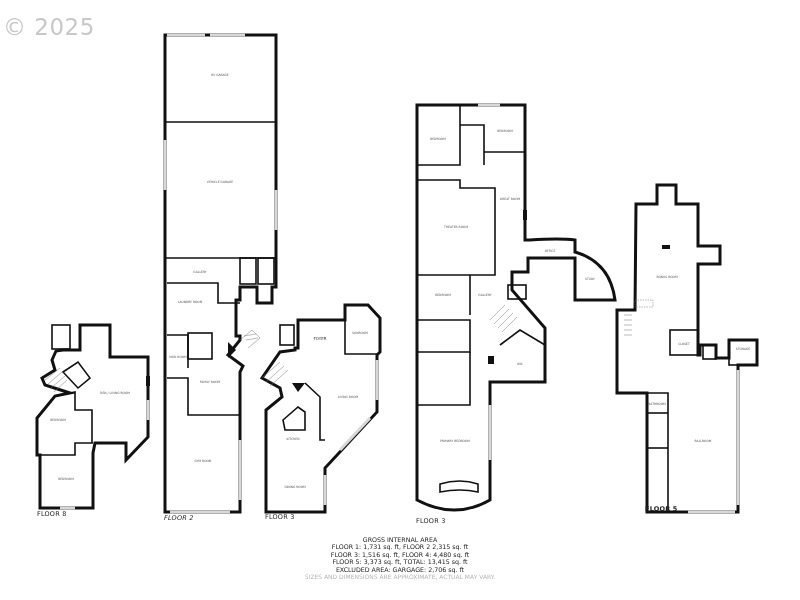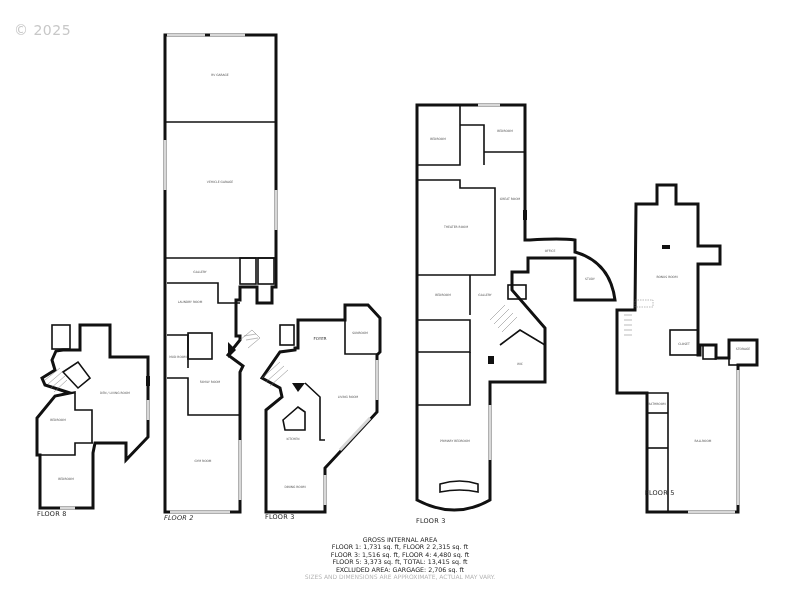--- a/index.html
+++ b/index.html
@@ -1,17 +1,17 @@
 <!DOCTYPE html>
 <html><head>
 <meta charset="utf-8">
 <style>
   html, body { margin:0; padding:0; background:#ffffff; }
   body { width:800px; height:600px; position:relative; overflow:hidden; font-family:"DejaVu Sans", sans-serif; }
-  .copyright { position:absolute; left:3px; top:22px; font-family:"DejaVu Sans", sans-serif; font-size:14px; color:#c8c8c8; letter-spacing:0.5px;margin-left:11px; }
+  .copyright { position:absolute; left:3px; top:14px; font-family:"DejaVu Sans", sans-serif; font-size:23px; color:#c8c8c8; letter-spacing:0.5px; }
   svg.plan { position:absolute; left:0; top:0; }
   .wall { fill:none; stroke:#111; stroke-width:3; stroke-linejoin:miter; }
   .iwall { fill:none; stroke:#111; stroke-width:1.6; }
   .win { stroke:#d8d8d8; stroke-width:3; }
   .fill-dark { fill:#111; }
   .stairs { fill:none; stroke:#777; stroke-width:0.5; }
   .room-label { font-family:"DejaVu Sans", sans-serif; font-size:3px; fill:#555; text-anchor:middle; }
   .room-label-big { font-family:"DejaVu Sans", sans-serif; font-size:4px; fill:#333; text-anchor:middle; }
   .floor-label { position:absolute; font-family:"DejaVu Sans", sans-serif; font-size:6.5px; color:#222; letter-spacing:0.2px; }
   .summary { position:absolute; left:250px; top:536px; width:300px; text-align:center; font-family:"DejaVu Sans", sans-serif; font-size:6.3px; color:#222; line-height:7.4px; }
@@ -133,21 +133,21 @@
     <text class="room-label" x="743" y="350">STORAGE</text>
     <text class="room-label" x="657" y="405">BATHROOM</text>
     <text class="room-label" x="703" y="442">BALLROOM</text>
   </g>
 </svg>
 
 <div class="floor-label" style="left:37px; top:510px;">FLOOR 8</div>
 <div class="floor-label" style="left:164px; top:514px;font-style:italic;">FLOOR 2</div>
 <div class="floor-label" style="left:265px; top:513px;">FLOOR 3</div>
 <div class="floor-label" style="left:416px; top:517px;">FLOOR 3</div>
-<div class="floor-label" style="left:645px; top:489px;">FLOOR 5</div>
+<div class="floor-label" style="left:645px; top:505px;font-weight:bold;">FLOOR 5</div>
 
 <div class="summary">
   <div>GROSS INTERNAL AREA</div>
   <div>FLOOR 1:  1,731 sq. ft, FLOOR 2 2,315 sq. ft</div>
   <div>FLOOR 3:  1,516 sq. ft, FLOOR 4: 4,480 sq. ft</div>
   <div>FLOOR 5:  3,373 sq. ft, TOTAL:  13,415 sq. ft</div>
   <div>EXCLUDED AREA: GARGAGE: 2,706 sq. ft</div>
   <div class="disc">SIZES AND DIMENSIONS ARE APPROXIMATE, ACTUAL MAY VARY.</div>
 </div>
 

